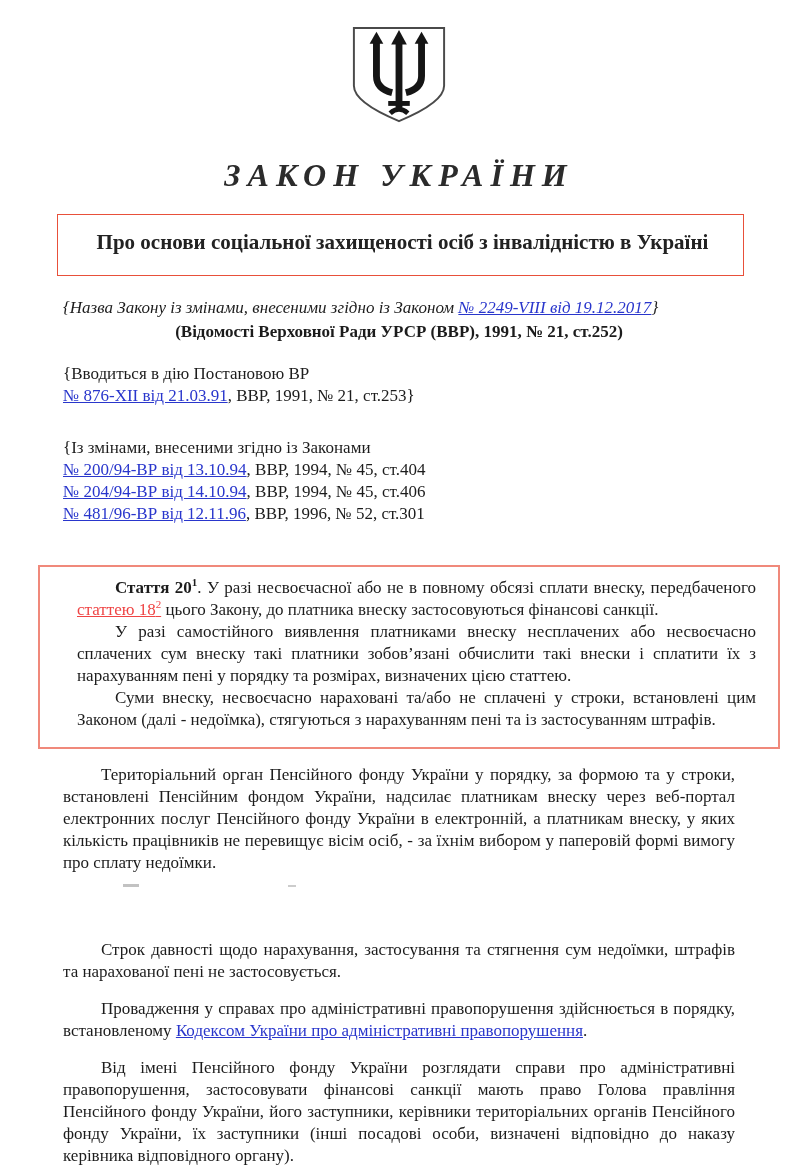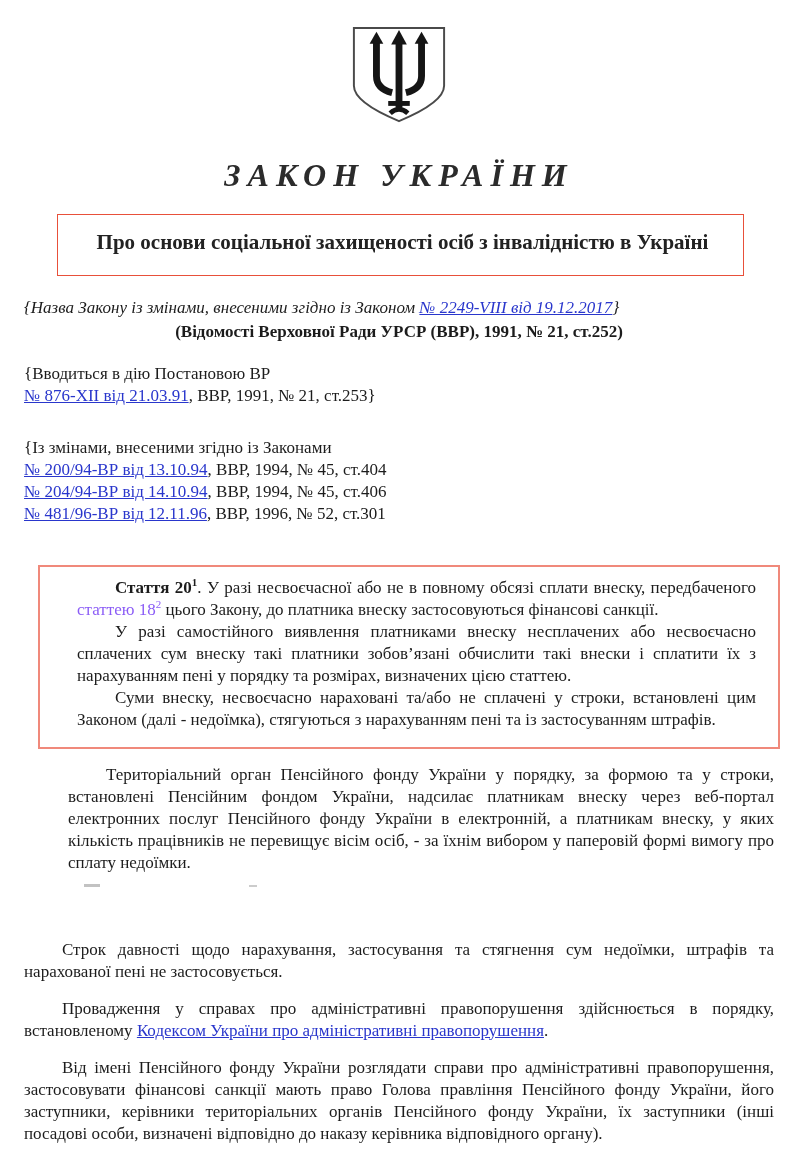--- a/index.html
+++ b/index.html
@@ -30,49 +30,49 @@
   }
   .title-box h2{
     margin:0;
     font-size:21px;
     line-height:1.55;
     text-align:center;
     font-weight:bold;
     color:#222;
   }
 
-  .content{padding:0 24px;}
+  .content{padding:0 63px;}
   p{margin:0;font-size:17px;line-height:22px;}
 
   .note-line{margin-top:21px;font-style:italic;}
   .vvr-line{margin-top:2px;text-align:center;font-weight:bold;}
   .intro-block{margin-top:20px;}
   .amend-block{margin-top:30px;}
 
   a.link-blue{color:#2936cc;text-decoration:underline;cursor:pointer;}
   a.link-blue.italic{font-style:italic;}
-  a.link-green{color:#8b5cf6;cursor:pointer;}
+  a.link-green{color:#ef4444;text-decoration:underline;cursor:pointer;}
   sup{font-size:11px;line-height:0;}
 
   .article-box{
     margin:40px 0 0 38px;
     width:742px;
     box-sizing:border-box;
     border:2px solid #f0897b;
     padding:10px 22px 16px 37px;
   }
   .article-box p{text-align:justify;text-indent:38px;}
   .article-box p + p{}
 
   .body-par{
     margin-top:15px;
     text-align:justify;
     text-indent:38px;
   }
-  .first-after-box{margin-top:15px;margin-left:44px;}
+  .first-after-box{margin-top:15px;}
 
   .faint-row{position:relative;height:14px;margin-top:6px;}
   .faint-mark-1{position:absolute;left:60px;top:4px;width:16px;height:3px;background:#8f8f8f;opacity:.55;}
   .faint-mark-2{position:absolute;left:225px;top:5px;width:8px;height:2px;background:#9a9a9a;opacity:.5;}
 
   .gap-lg{height:30px;}
 
   .bold{font-weight:bold;}
 </style>
 </head>

